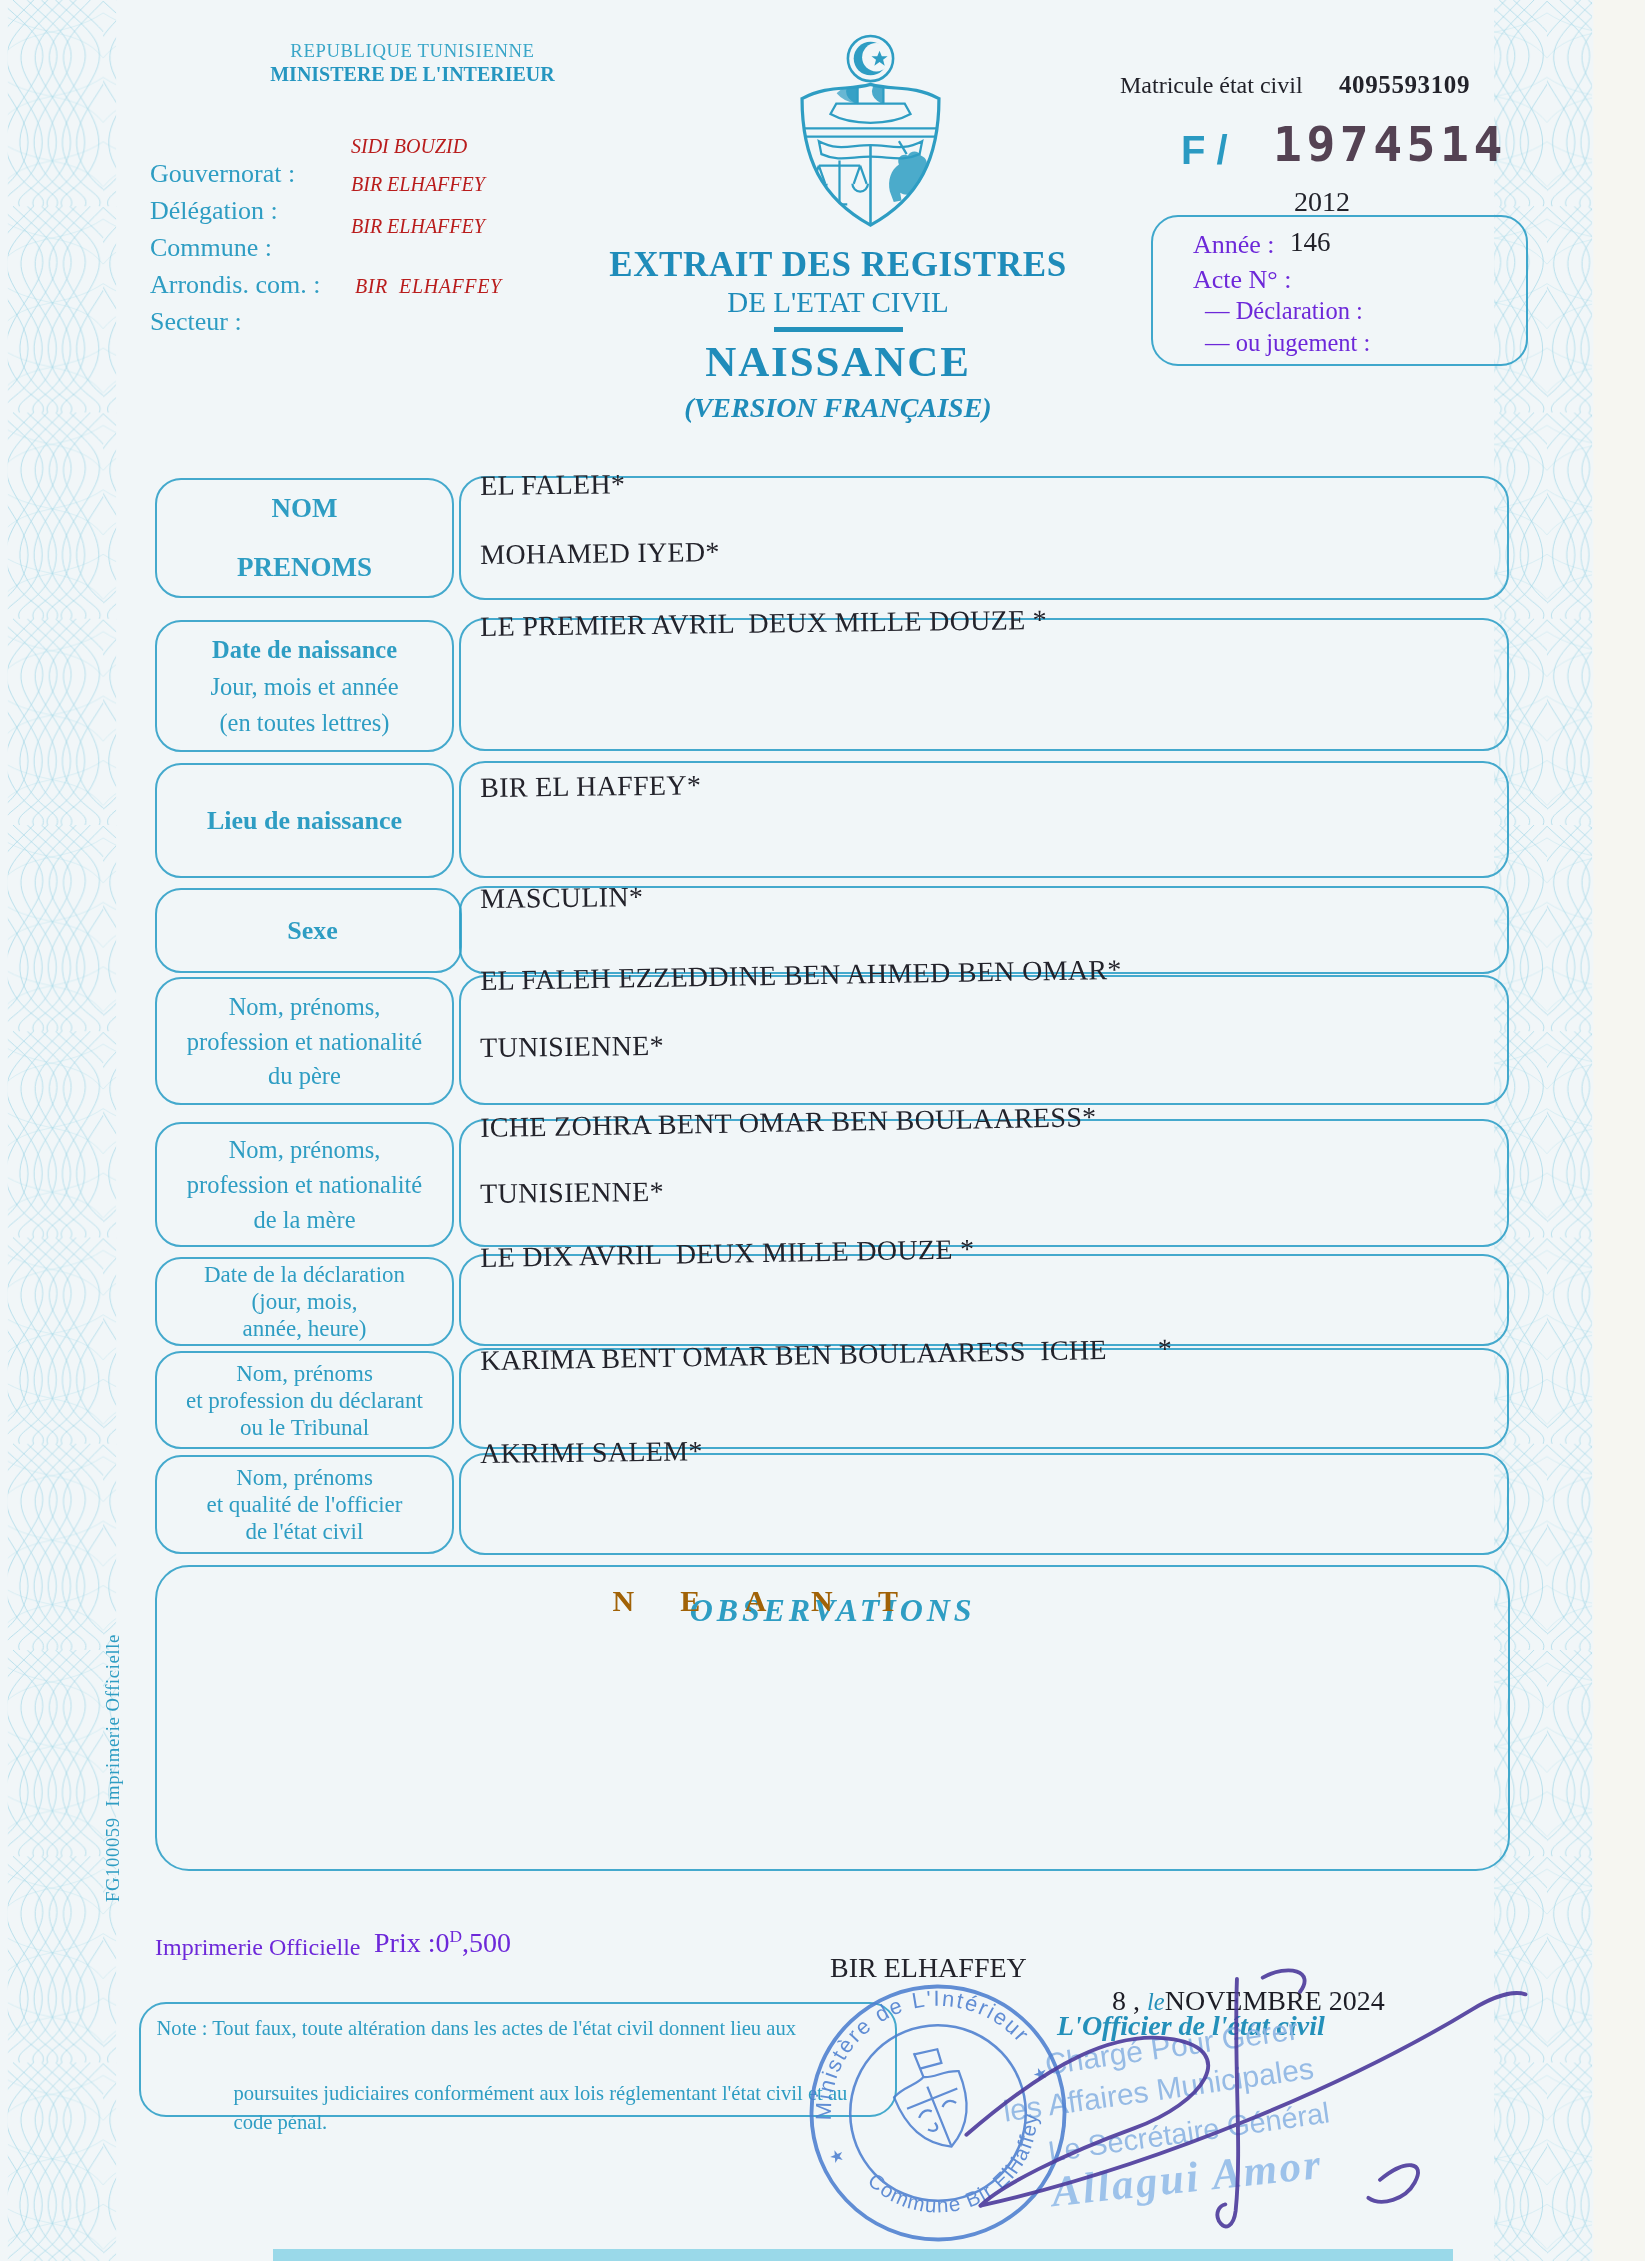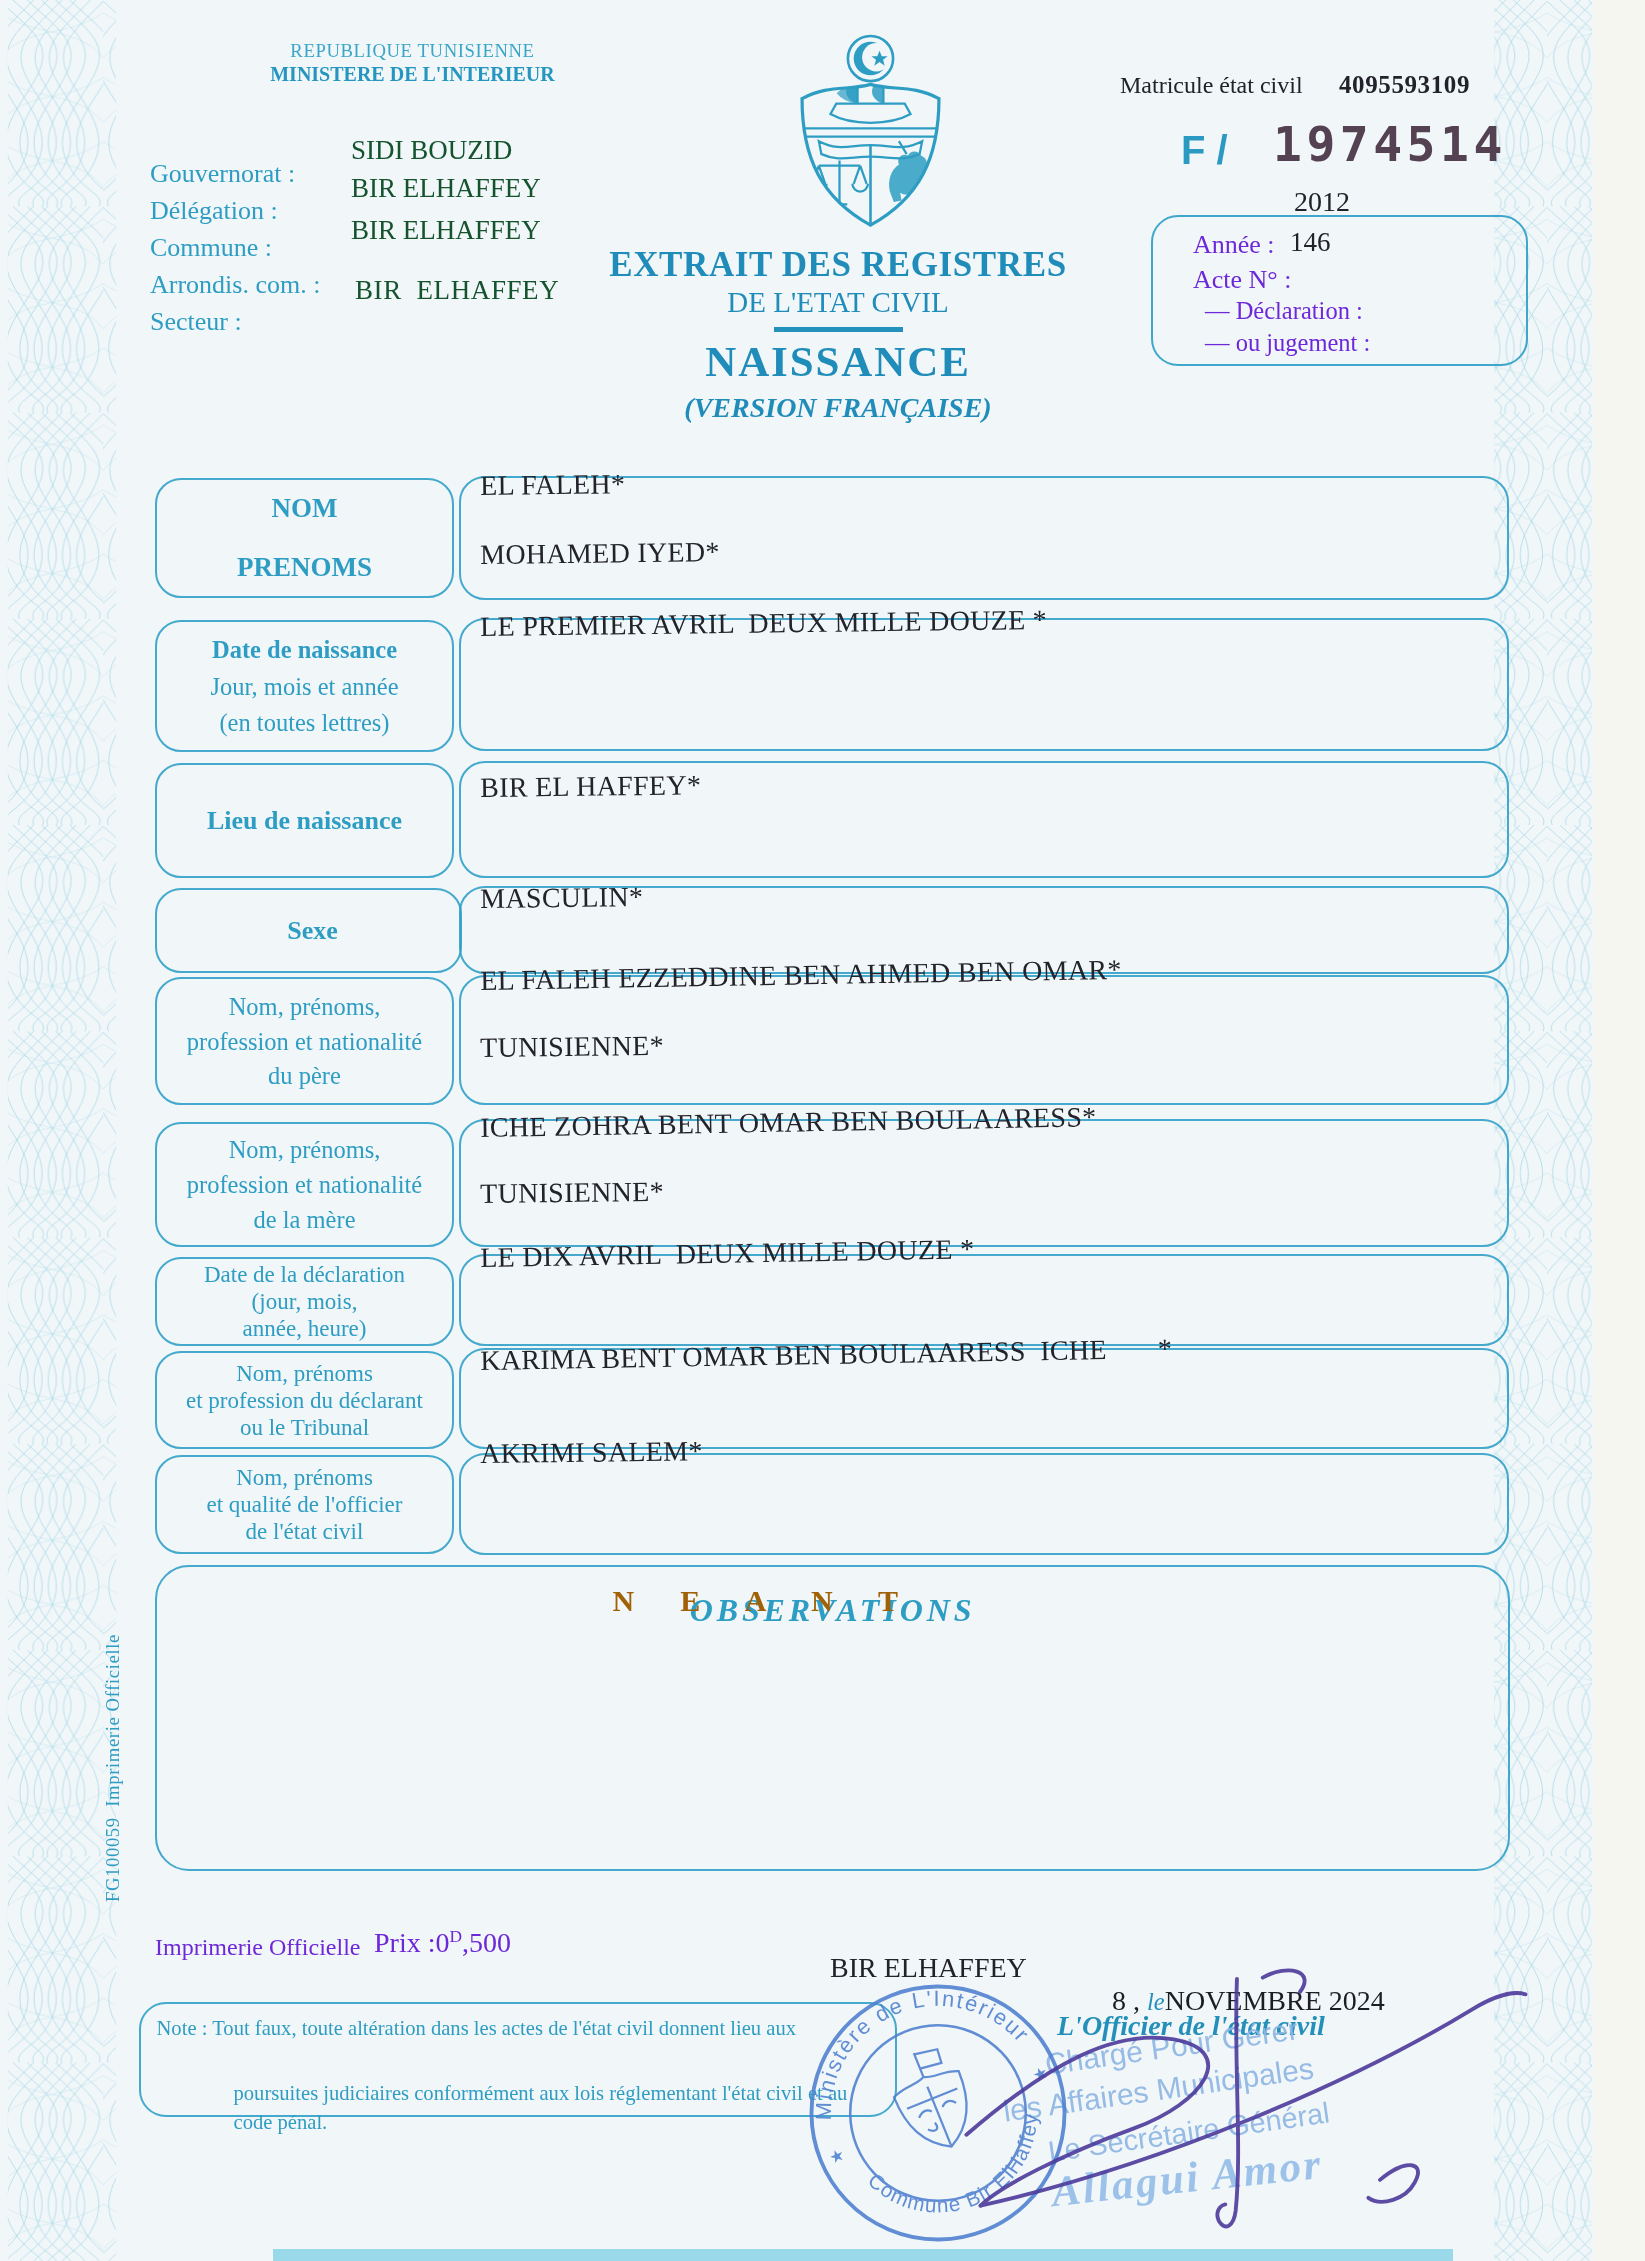--- a/index.html
+++ b/index.html
@@ -7,21 +7,21 @@
   #page{position:relative;width:1645px;height:2261px;overflow:hidden;background:#f1f6f8;}
   .abs{position:absolute;}
   .teal{color:#6d28d9;}
   .ink{color:#22222a;}
   .val{font-size:28px;color:#23232b;letter-spacing:0.3px;white-space:pre;transform:rotate(-.7deg);transform-origin:left top;position:absolute;}
   .fbox{position:absolute;border:2.6px solid rgba(43,158,198,.88);border-radius:26px;background:transparent;}
   .lblbox{display:flex;flex-direction:column;justify-content:center;align-items:center;text-align:center;}
   .lblline{font-size:24.5px;line-height:31px;color:#2e9dc3;}
   .lblbold{font-weight:bold;}
   .adminlbl div{font-size:26px;line-height:37px;color:#2e9dc3;}
-  .adminval{font-size:27px;color:#14532d;white-space:pre;position:absolute;}
+  .adminval{font-size:20px;color:#b91c1c;white-space:pre;position:absolute;font-style:italic;}
   .notebox{border:2.6px solid rgba(43,158,198,.88);border-radius:27px;}
   .stampline{font-family:"Liberation Sans",sans-serif;color:#8fb6e4;white-space:pre;position:absolute;opacity:.92;}
   svg{display:block;}
 </style>
 </head>
 <body>
 
 <div id="page">
 
   <svg class="abs" style="left:0;top:0;width:1645px;height:2261px;z-index:0;" aria-hidden="true" viewBox="0 0 2552 3508" width="1645" height="2261">

